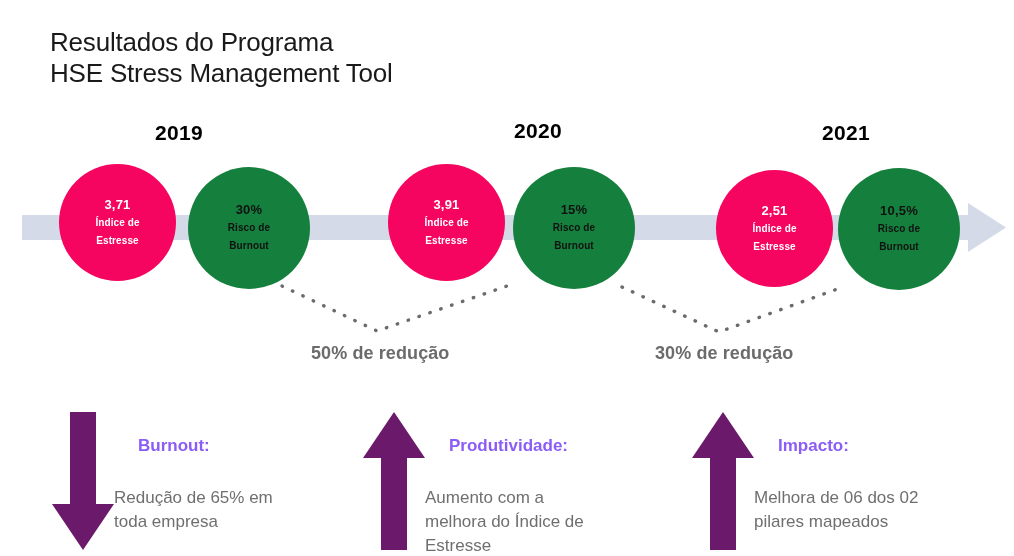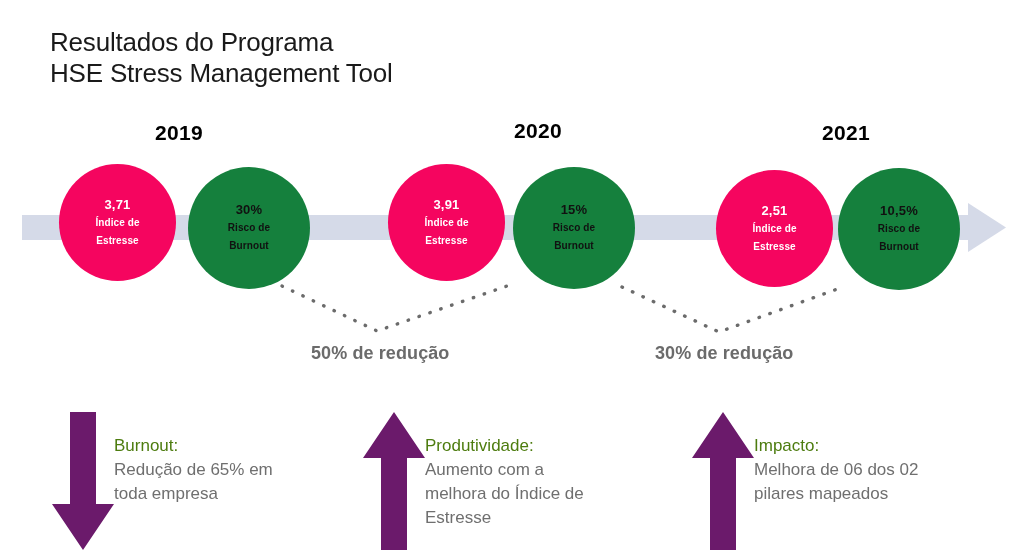--- a/index.html
+++ b/index.html
@@ -106,30 +106,32 @@
   .arrow-slot {
     position: relative;
     width: 62px;
     flex: 0 0 62px;
   }
   .highlight-text {
     padding-top: 22px;
   }
   .hl-title {
     font-size: 17px;
-    font-weight: normal;
-    color: #4d7c0f;
+    font-weight: bold;
+    color: #8b5cf6;
     line-height: 24px;
     white-space: nowrap;
+    margin-left: 24px;
   }
   .hl-body {
     font-size: 17px;
     color: #6f6f6f;
     line-height: 24px;
     font-weight: 400;
+    margin-top: 28px;
   }
   .hl-body-line { white-space: nowrap; }
 </style>
 </head>
 <body>
 
 <div id="stage">
 
   <div id="title-block">
     <div class="title-line">Resultados do Programa</div>

